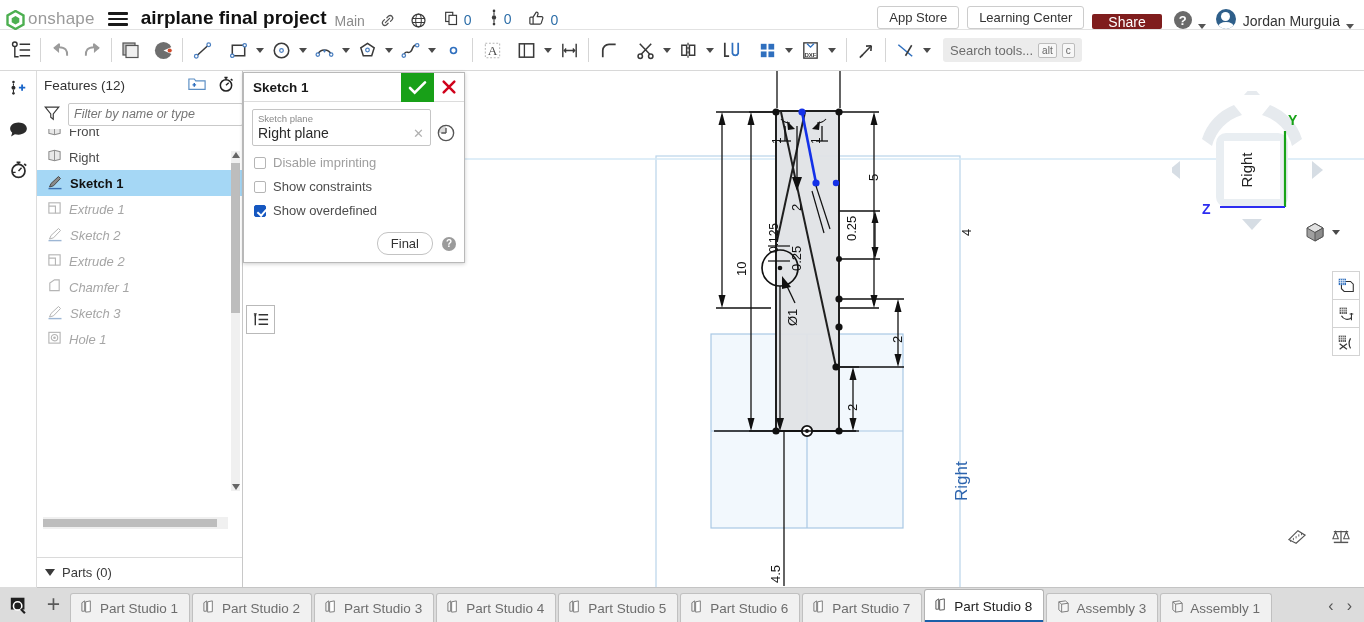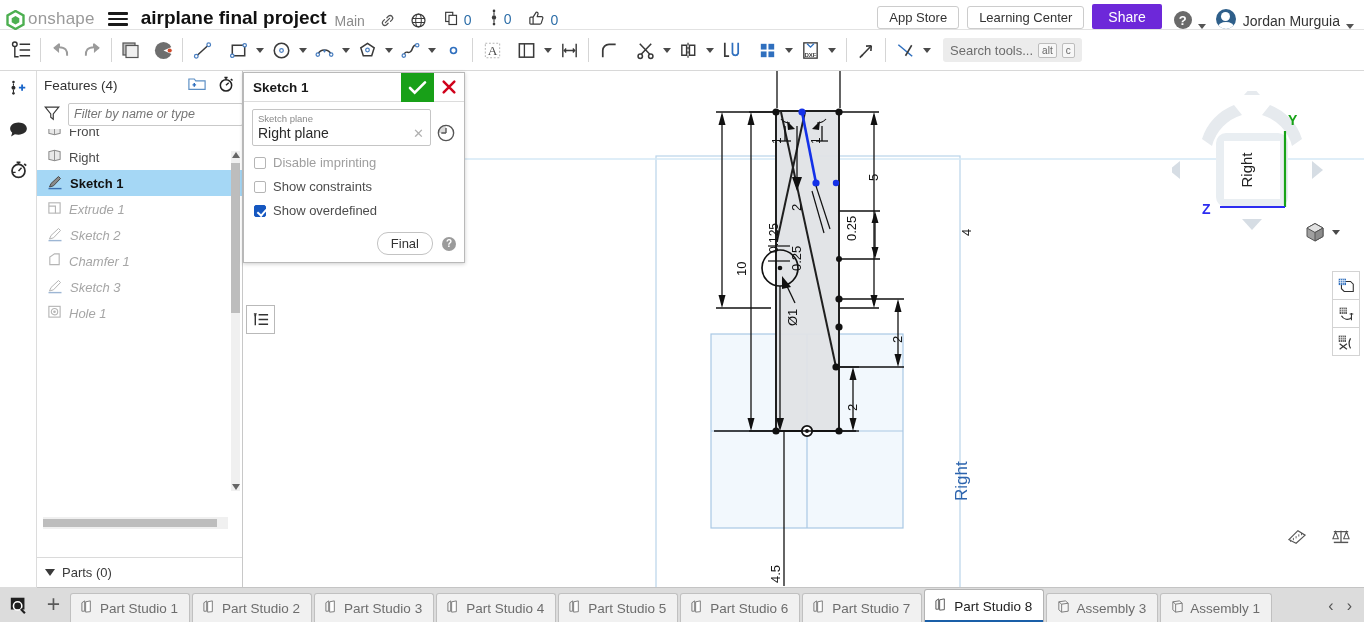--- a/index.html
+++ b/index.html
@@ -30,21 +30,21 @@
   .tb-ico { margin-left:14px; color:#4c4c4c; display:flex; align-items:center; cursor:pointer; }
   .counter { display:flex; align-items:center; gap:5px; margin-left:17px; color:#4a4a4a; }
   .counter .num { color:#2d6ea8; font-size:14px; }
   .spacer { flex:1 1 auto; }
   .btn-outline {
     height:23px; padding:0 11px; border:1px solid #ccc; background:#fff;
     border-radius:3px; font-size:13px; color:#333; margin-right:8px; cursor:pointer;
     display:flex; align-items:center;
   }
   .btn-share {
-    height:25px; padding:0 16px; background:#6d28d9; color:#fff; border:none;
+    height:15px; padding:0 16px; background:#7f1d1d; color:#fff; border:none;
     border-radius:2px; font-size:14px; cursor:pointer; display:flex; align-items:center;
   }
   .help-circle {
     width:18px;height:18px;border-radius:50%;background:#6a6a6a;color:#fff;
     font-size:13px;font-weight:bold;display:flex;align-items:center;justify-content:center;
     margin-left:12px; cursor:pointer;
   }
   .caret { width:0;height:0;border-left:4px solid transparent;border-right:4px solid transparent;
     border-top:5px solid #555; margin-left:6px; }
   .avatar { width:20px;height:20px;border-radius:50%;background:#2e5f8a;margin-left:10px;
@@ -508,21 +508,21 @@
         <path d="M11 12.5 L14.2 9.2" stroke="#2b2b2b" stroke-width="1.6"></path>
         <path d="M9 3.6 H13 M11 3.6 V5.6" stroke="#2b2b2b" stroke-width="1.8"></path>
         <path d="M17 5 L19 7" stroke="#2b2b2b" stroke-width="1.8"></path>
         <path d="M4.5 14 H8" stroke="#2b2b2b" stroke-width="1.3"></path>
       </svg>
     </div>
   </div>
 
   <div class="featpanel">
     <div class="feat-head">
-      <span class="feat-title">Features (4)</span>
+      <span class="feat-title">Features (12)</span>
       <span class="acts">
         <span>
           <svg width="18" height="15" viewBox="0 0 20 16">
             <path d="M1 3 H7 L8.6 5 H19 V14.5 H1 Z" fill="none" stroke="#5b8ec4" stroke-width="1.3"></path>
             <path d="M5 9.5 H9 M7 7.5 V11.5" stroke="#2f6fbe" stroke-width="1.6"></path>
           </svg>
         </span>
         <span>
           <svg width="18" height="18" viewBox="0 0 20 20">
             <circle cx="10" cy="11.5" r="6.3" fill="none" stroke="#222" stroke-width="1.7"></circle>
@@ -581,20 +581,29 @@
         <span class="lbl">Extrude 1</span>
       </div>
       <div class="frow dim">
         <span>
           <svg width="16" height="16" viewBox="0 0 16 16">
             <path d="M2.5 13 L4 9.5 L11.5 2.5 L13.5 4.5 L6.5 11.8 Z" fill="none" stroke="#b5b5b5" stroke-width="1"></path>
             <path d="M1.5 14.6 H14.5" stroke="#9db6d4" stroke-width="1.4"></path>
           </svg>
         </span>
         <span class="lbl">Sketch 2</span>
+      </div>
+      <div class="frow dim">
+        <span>
+          <svg width="15" height="15" viewBox="0 0 16 16">
+            <rect x="2" y="3" width="12" height="11" fill="none" stroke="#b5b5b5" stroke-width="1.2"></rect>
+            <path d="M2 6.5 H9 V14" stroke="#b5b5b5" stroke-width="1.2" fill="none"></path>
+          </svg>
+        </span>
+        <span class="lbl">Extrude 2</span>
       </div>
       <div class="frow dim">
         <span>
           <svg width="15" height="15" viewBox="0 0 16 16">
             <path d="M3 13.5 V5.5 L8 2 H13 V13.5 Z" fill="none" stroke="#b5b5b5" stroke-width="1.2"></path>
           </svg>
         </span>
         <span class="lbl">Chamfer 1</span>
       </div>
       <div class="frow dim">

